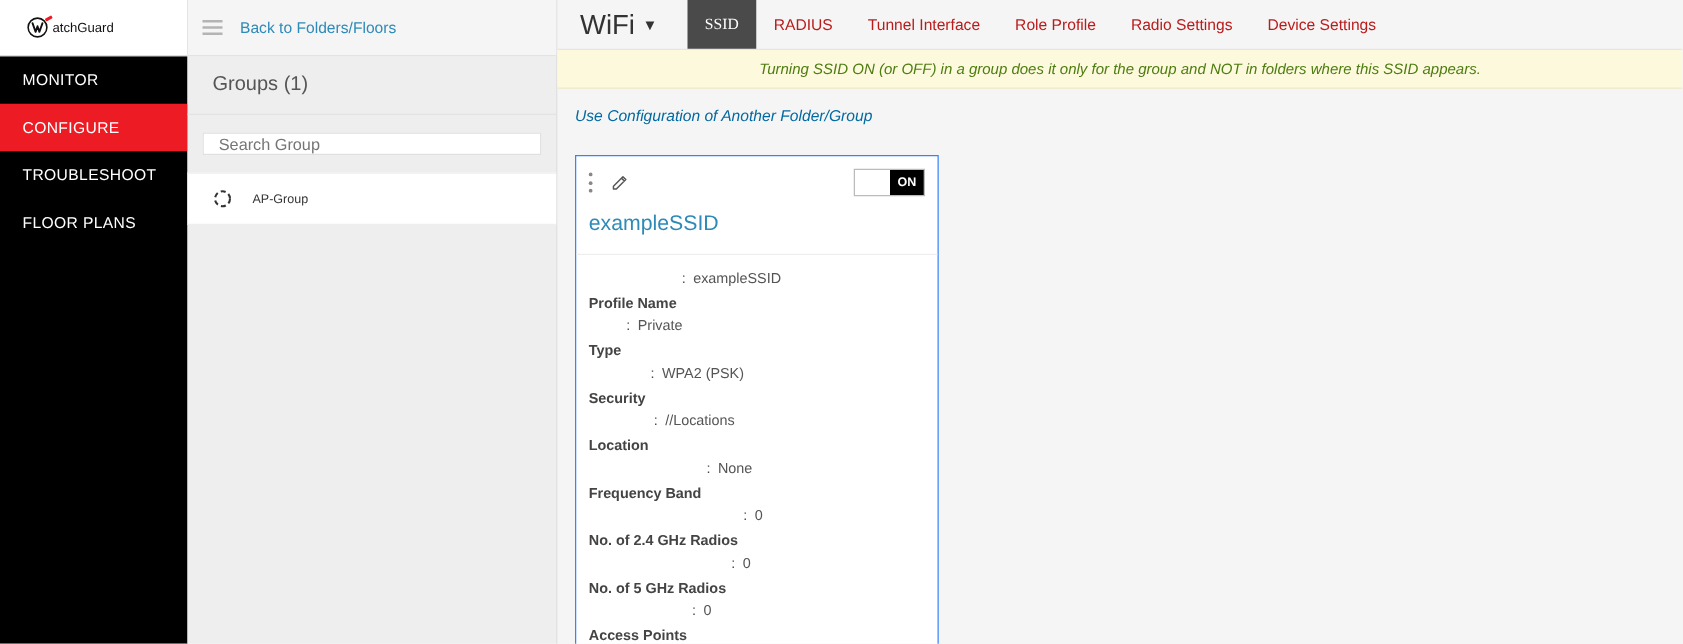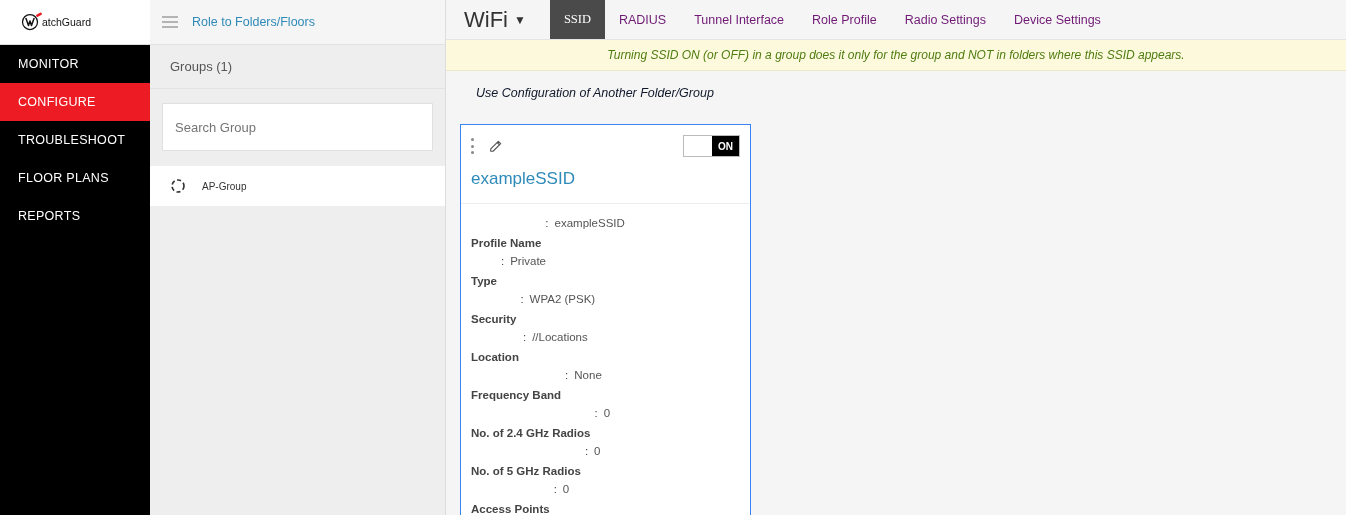--- a/index.html
+++ b/index.html
@@ -13,40 +13,40 @@
     .nav-items { display: flex; flex-direction: column; }
     .nav-item { padding: 12px 18px; font-size: 12.5px; letter-spacing: 0.3px; cursor: pointer; color: #fff; }
     .nav-item.active { background: #ed1c24; }
     
     
     .groups-panel { width: 296px; background: #eeeeee; display: flex; flex-direction: column; border-right: 1px solid #ddd; }
     .breadcrumb-row { display: flex; align-items: center; height: 45px; padding-left: 12px; background: #f5f5f5; border-bottom: 1px solid #e3e3e3; }
     .hamburger { width: 16px; height: 12px; display: flex; flex-direction: column; justify-content: space-between; margin-right: 14px; cursor: pointer; }
     .hamburger span { display: block; height: 2px; background: #b4b4b4; }
     .breadcrumb-link { color: #2e8ab8; font-size: 12.5px; cursor: pointer; }
-    .groups-header { padding: 14px 20px; font-size: 13px; color: #555; border-bottom: 1px solid #e3e3e3; }
+    .groups-header { padding: 14px 20px; font-size: 16px; color: #555; border-bottom: 1px solid #e3e3e3; }
     .search-wrap { padding: 14px 12px; }
-    .search-input { width: 100%; height: 48px; border: 1px solid #e0e0e0; padding: 0 12px; font-size: 13px; color: #b91c1c; background: #fff; }
+    .search-input { width: 100%; height: 18px; border: 1px solid #e0e0e0; padding: 0 12px; font-size: 13px; color: #b91c1c; background: #fff; }
     .group-row { background: #fff; padding: 12px 20px; display: flex; align-items: center; font-size: 10px; color: #333; cursor: pointer; border-top: 1px solid #eee; border-bottom: 1px solid #eee; }
     .group-icon { width: 16px; height: 16px; margin-right: 16px; }
     
     
     .main-area { flex: 1; display: flex; flex-direction: column; background: #f5f5f5; }
     .main-spacer { height: 45px; }
     
     .tabs-row { display: flex; align-items: center; padding-left: 18px; border-bottom: 1px solid #e5e5e5; }
     .tabs-title { font-size: 22px; color: #333; font-weight: 400; margin-right: 24px; display: flex; align-items: center; text-align: right; }
     .tabs-title .caret { margin-left: 6px; font-size: 12px; }
-    .tab { padding: 12px 14px; font-size: 12.5px; color: #701a75; cursor: pointer; }
+    .tab { padding: 12px 14px; font-size: 12.5px; color: #b91c1c; cursor: pointer; }
     .tab.active { background: #4a4a4a; color: #fff; font-family: Liberation Serif, serif; }
     
     .notice-bar { background: #fdf9dd; color: #4d7c0f; font-style: italic; font-size: 12px; text-align: center; padding: 8px 12px; border-bottom: 1px solid #ede9c8; }
     
     .config-link-row { padding: 14px 14px; }
-    .config-link { color: #0f172a; font-style: italic; font-size: 12.5px; cursor: pointer; margin-left: 16px; }
+    .config-link { color: #0369a1; font-style: italic; font-size: 12.5px; cursor: pointer; }
     
     .card-area { padding: 10px 14px; }
     .ssid-card { width: 291px; border: 1px solid #3b82f6; background: #fff; }
     .card-header { display: flex; align-items: center; justify-content: space-between; padding: 10px 10px 8px 10px; }
     .card-header-left { display: flex; align-items: center; gap: 14px; }
     .dots-icon { width: 4px; height: 16px; display: flex; flex-direction: column; justify-content: space-between; cursor: pointer; }
     .dots-icon span { width: 3px; height: 3px; border-radius: 50%; background: #888; display: block; }
     .edit-icon { width: 14px; height: 14px; cursor: pointer; }
     .toggle { display: flex; border: 1px solid #bbb; height: 22px; cursor: pointer; }
     .toggle .off { width: 28px; background: #fff; }
@@ -71,32 +71,31 @@
         <path d="M12 13 L17 27 L20 18 L23 27 L28 13" fill="none" stroke="#111" stroke-width="3" stroke-linecap="round" stroke-linejoin="round"></path>
         <rect x="32" y="4" width="12" height="5" rx="1.5" fill="#ed1c24" transform="rotate(-28 36 6)"></rect>
         <text x="44" y="27" font-family="Arial" font-size="21" font-weight="400" fill="#111">atchGuard</text>
       </svg>
     </div>
     <div class="nav-items">
       <div class="nav-item">MONITOR</div>
       <div class="nav-item active">CONFIGURE</div>
       <div class="nav-item">TROUBLESHOOT</div>
       <div class="nav-item">FLOOR PLANS</div>
-      <div class="nav-item">REPORTS</div>
     </div>
   </div>
 
   <div class="groups-panel">
     <div class="breadcrumb-row">
       <div class="hamburger">
         <span></span>
           <span></span>
           <span></span>
       </div>
-      <span class="breadcrumb-link">Role to Folders/Floors</span>
+      <span class="breadcrumb-link">Back to Folders/Floors</span>
     </div>
     <div class="groups-header">Groups (1)</div>
     <div class="search-wrap">
       <input class="search-input" type="text" placeholder="Search Group" style="">
     </div>
     <div class="group-row">
       <svg class="group-icon" viewBox="0 0 24 24">
         <circle cx="12" cy="12" r="9" fill="none" stroke="#333" stroke-width="2.5" stroke-dasharray="6 4"></circle>
       </svg>
       <span>AP-Group</span>

